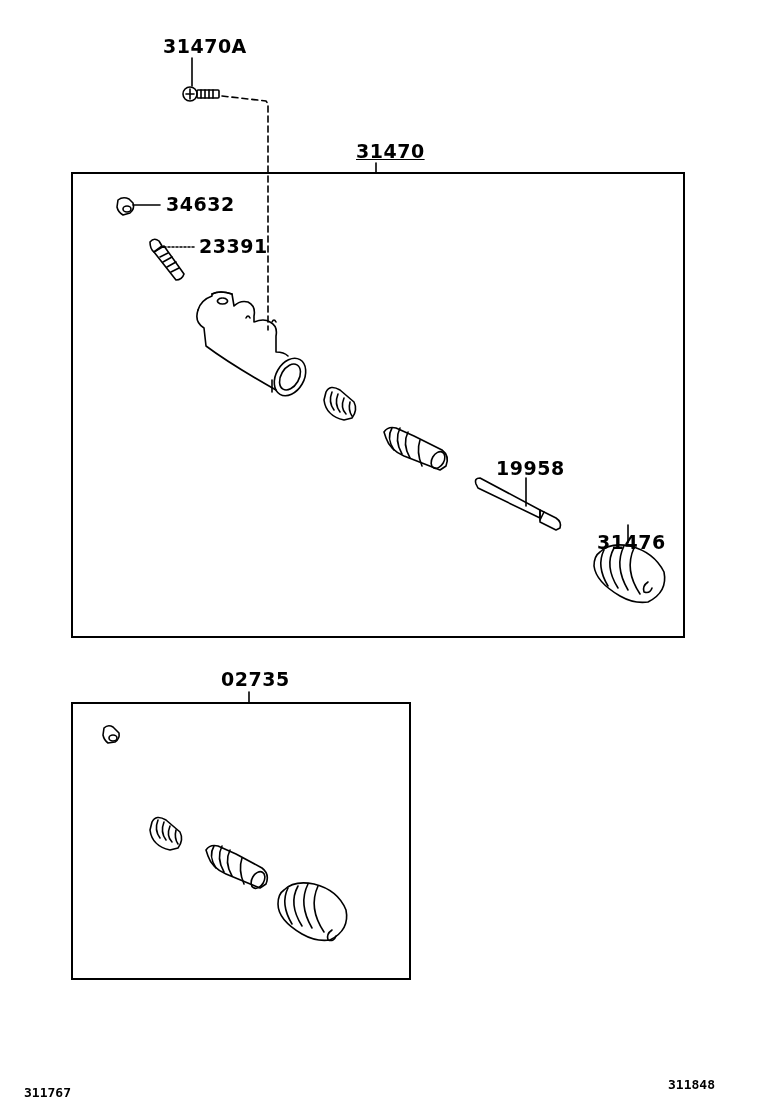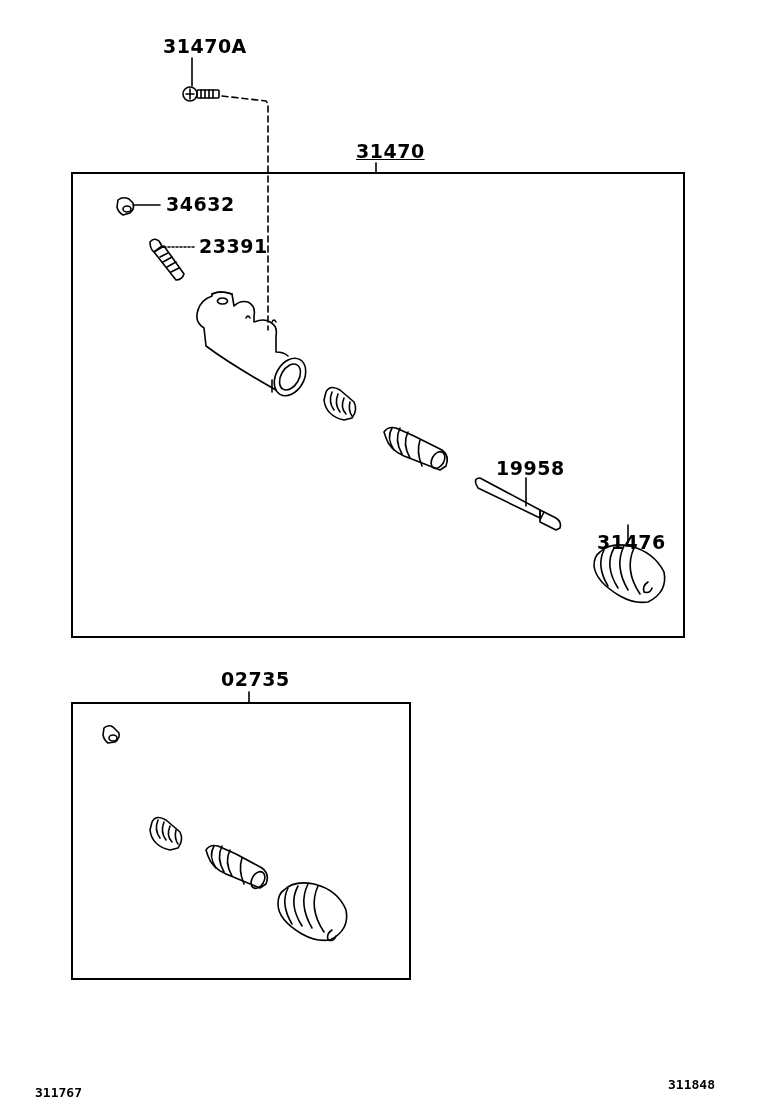--- a/index.html
+++ b/index.html
@@ -102,14 +102,14 @@
 </svg>
 
 <div class="label" style="left:163px; top:37px;">31470A</div>
 <div class="label" style="left:356px; top:142px;text-decoration:underline;">31470</div>
 <div class="label" style="left:166px; top:195px;">34632</div>
 <div class="label" style="left:199px; top:237px;">23391</div>
 <div class="label" style="left:496px; top:459px;">19958</div>
 <div class="label" style="left:597px; top:533px;">31476</div>
 <div class="label" style="left:221px; top:670px;">02735</div>
 
-<div class="code" style="left:35px; top:1086px;">311767</div>
+<div class="code" style="left:24px; top:1086px;">311767</div>
 <div class="code" style="left:668px; top:1078px;">311848</div>
 
 </body></html>

